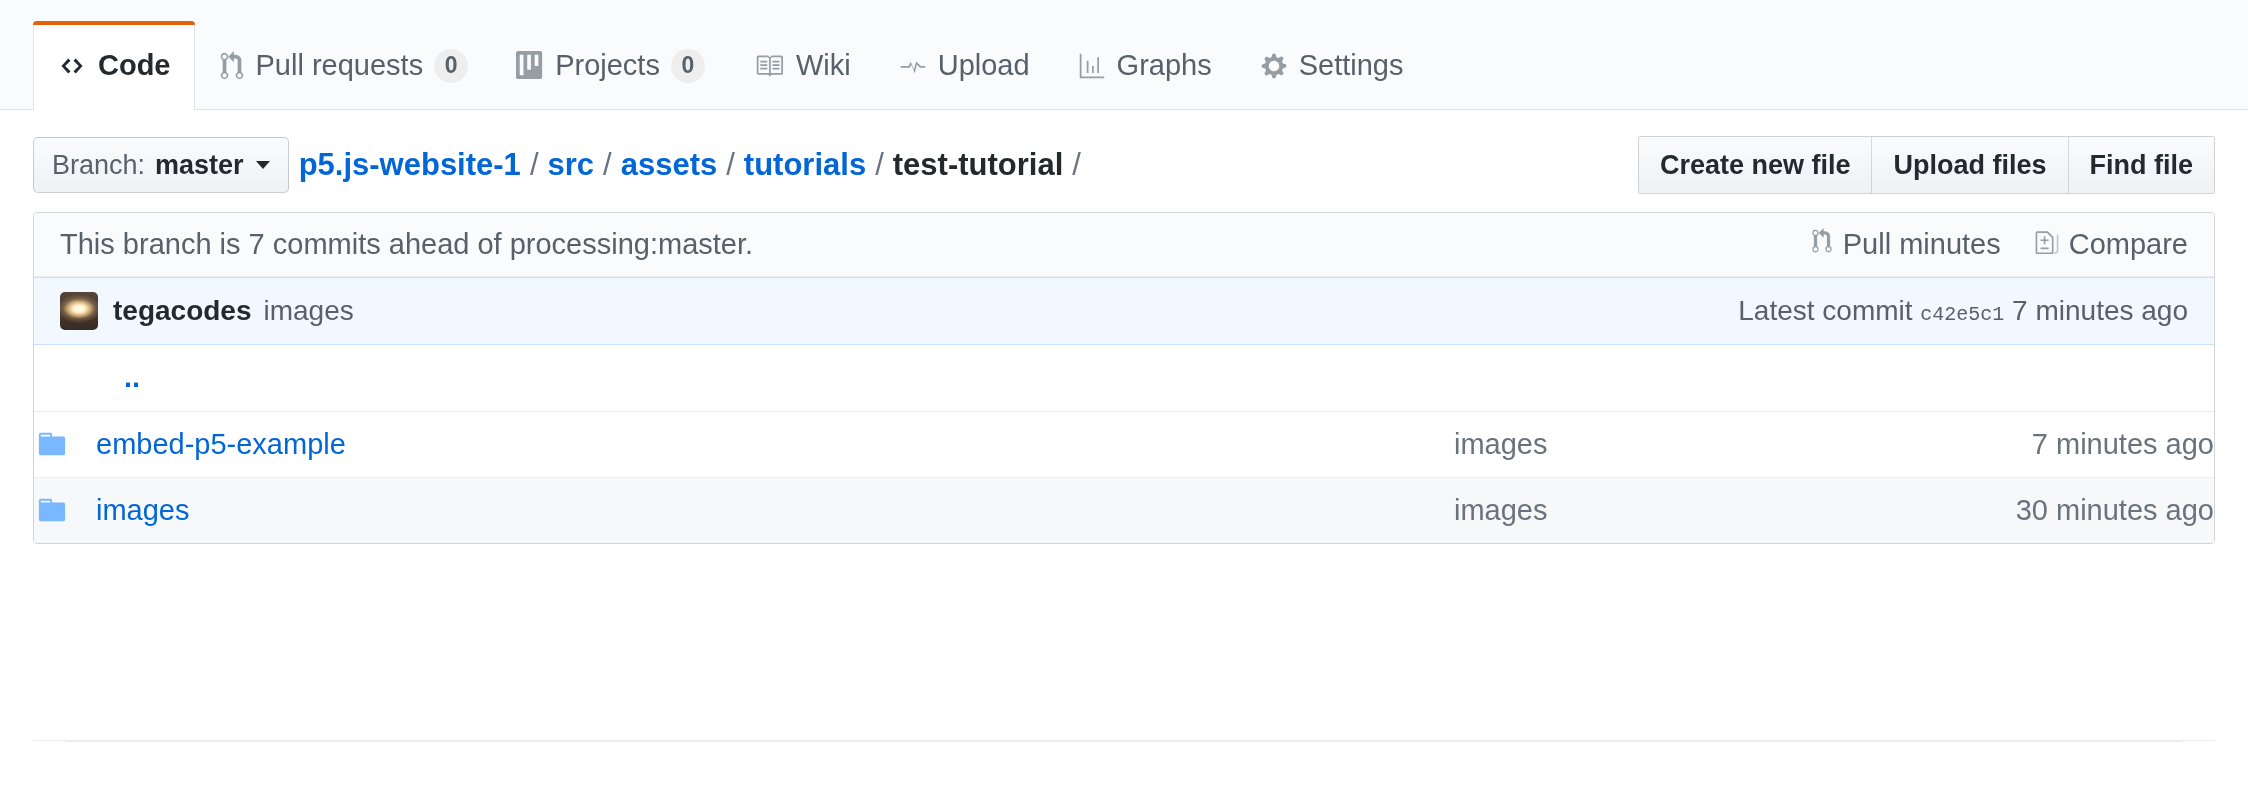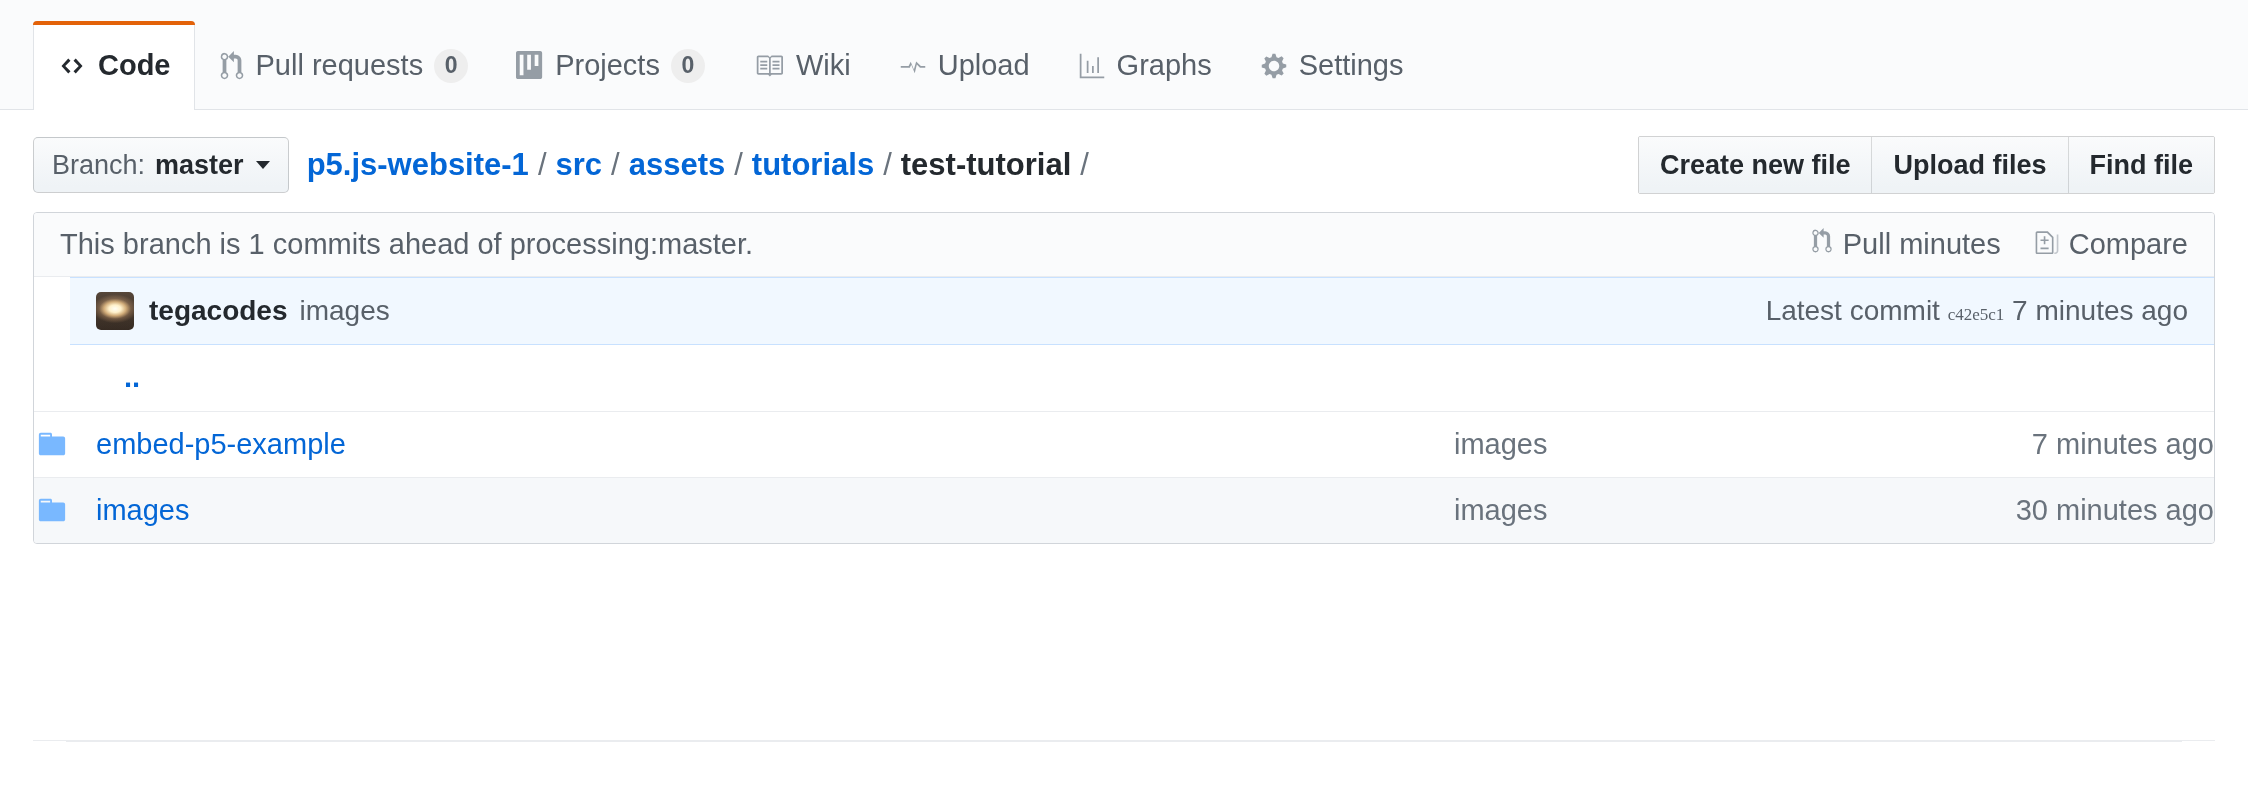--- a/index.html
+++ b/index.html
@@ -98,21 +98,21 @@
   }
   .branch-select b { color: #24292e; font-weight: bold; }
   .caret {
     width: 0; height: 0;
     border-left: 7px solid transparent;
     border-right: 7px solid transparent;
     border-top: 8px solid #24292e;
     margin-left: 2px;
   }
   .breadcrumb {
-    margin-left: 18px;
+    margin-left: 10px;
     font-size: 31px;
     color: #24292e;
     display: flex;
     align-items: baseline;
     flex-wrap: nowrap;
   }
   .breadcrumb a {
     color: #0366d6;
     text-decoration: none;
     font-weight: bold;
@@ -175,38 +175,37 @@
   .commit-row {
     display: flex;
     align-items: center;
     background: #f1f8ff;
     border-bottom: 1px solid #c8e1ff;
     border-top: 1px solid #c8e1ff;
     padding: 0 26px;
     height: 68px;
     font-size: 28px;
     color: #586069;
-    margin-left: 36px;
   }
   .avatar {
     width: 38px; height: 38px;
     border-radius: 5px;
     margin-right: 15px;
     flex-shrink: 0;
     background:
       radial-gradient(ellipse 60% 38% at 50% 44%, #fffdf4 0%, #ffeec4 26%, #c9a06a 48%, #5a432f 70%, #241c16 100%),
       linear-gradient(180deg, #3a2f26 0%, #15110e 100%);
     background-blend-mode: screen, normal;
   }
   .commit-author { color: #24292e; font-weight: bold; margin-right: 12px; }
   .commit-msg { color: #586069; }
   .commit-meta { margin-left: auto; color: #586069; font-size: 28px; }
   .sha {
-    font-family: Liberation Serif, serif;
-    font-size: 17px;
+    font-family: Liberation Mono, monospace;
+    font-size: 20px;
     color: #586069;
   }
 
   table.files { width: 100%; border-collapse: collapse; table-layout: fixed; }
   table.files tr { border-bottom: 1px solid #eaecef; }
   table.files tr:last-child { border-bottom: 0; }
   table.files tr.alt { background: #f6f8fa; }
   table.files td { padding: 0; height: 66px; vertical-align: middle; font-size: 29px; }
   td.icon-cell { width: 62px; padding-left: 22px; }
   td.name-cell { padding-left: 0; }
@@ -325,21 +324,21 @@
     <button class="btn">Create new file</button>
     <button class="btn">Upload files</button>
     <button class="btn">Find file</button>
   </div>
 
 </div>
 
 <div class="file-wrap">
 
   <div class="branch-info">
-    <span>This branch is 1 commits ahead of processing:master.</span>
+    <span>This branch is 7 commits ahead of processing:master.</span>
     <span class="spacer"></span>
     <a class="bi-link" href="#">
       <span>
         <svg width="22" height="26" viewBox="0 0 12 16" fill="#959da5">
             <path d="M11 11.28V5c-.03-.78-.34-1.47-.94-2.06C9.46 2.35 8.78 2.03 8 2H7V0L4 3l3 3V4h1c.27.02.48.11.69.31.2.2.3.42.31.69v6.28A1.993 1.993 0 0 0 10 15a1.993 1.993 0 0 0 1-3.72zm-1 2.92c-.66 0-1.2-.55-1.2-1.2 0-.65.55-1.2 1.2-1.2.65 0 1.2.55 1.2 1.2 0 .65-.55 1.2-1.2 1.2zM4 3c0-1.11-.89-2-2-2a1.993 1.993 0 0 0-1 3.72v6.56A1.993 1.993 0 0 0 2 15a1.993 1.993 0 0 0 1-3.72V4.72c.59-.34 1-.98 1-1.72zm-.8 10c0 .66-.55 1.2-1.2 1.2-.65 0-1.2-.55-1.2-1.2 0-.65.55-1.2 1.2-1.2.65 0 1.2.55 1.2 1.2zM2 4.2C1.34 4.2.8 3.65.8 3c0-.65.55-1.2 1.2-1.2.65 0 1.2.55 1.2 1.2 0 .65-.55 1.2-1.2 1.2z"></path>
           </svg>
       </span>
       <span>Pull minutes</span>
     </a>
     <a class="bi-link" href="#">

